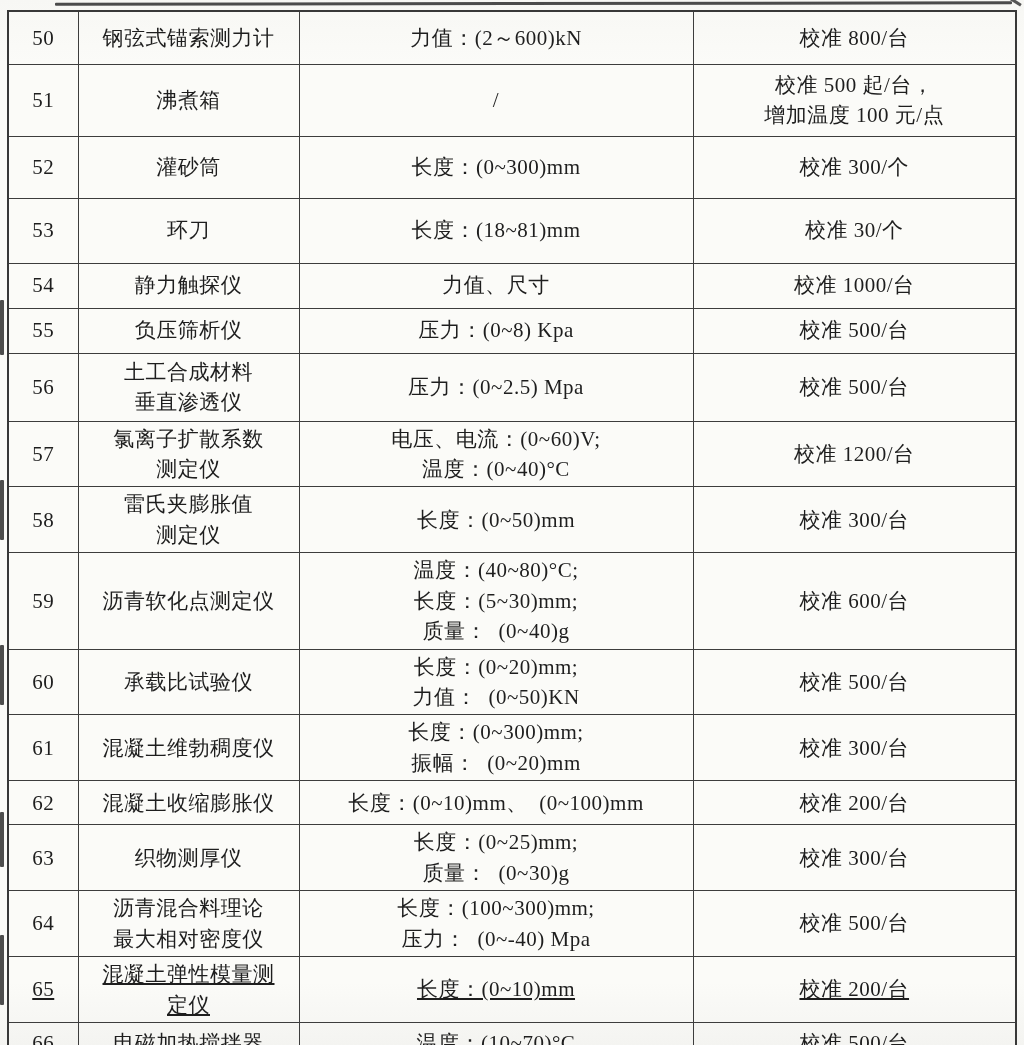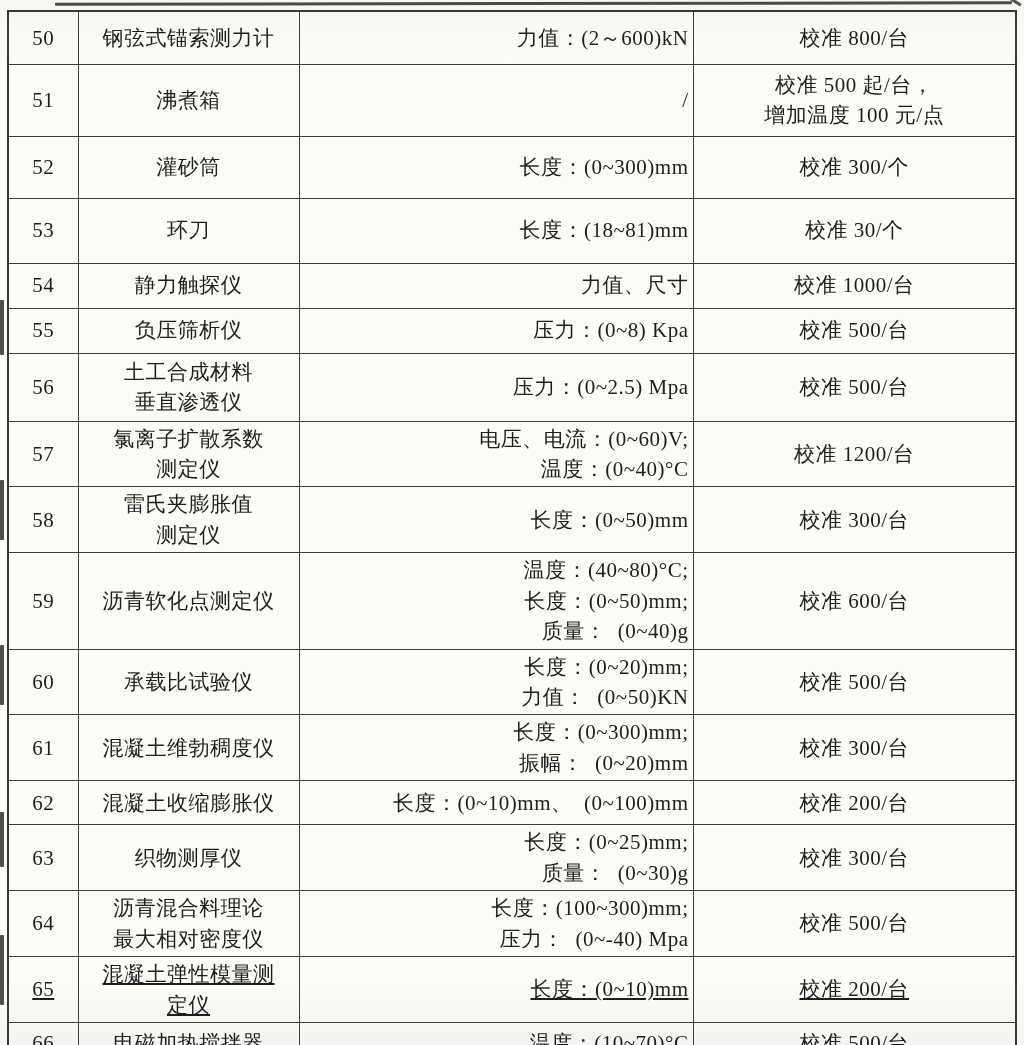--- a/index.html
+++ b/index.html
@@ -60,21 +60,21 @@
     border: 1.6px solid #3d3d3d;
     vertical-align: middle;
     padding: 2px 4px;
     font-size: 21px;
     letter-spacing: 0.5px;
     color: #1e1e1e;
   }
   .doc-table { border: 2px solid #383838; border-bottom-width: 3.5px; }
   .col-no   { width: 70px;  text-align: center; font-size: 20px; }
   .col-name { width: 221px; text-align: center; }
-  .col-range{ width: 394px; text-align: right; }
+  .col-range{ width: 394px; text-align: center; }
   .col-fee  { width: 323px; text-align: center; }
   .cell-line { display: block; line-height: 1.45; white-space: pre; }
 </style>
 </head>
 <body>
 
 <div class="page">
   <div class="top-artifact"></div>
   <div class="corner-artifact"></div>
   <div class="edge-mark" style="top:300px;height:55px;"></div>
@@ -224,21 +224,21 @@
         </tr>
         <tr style="height: 95px;">
           <td class="col-no">
             <span class="cell-line">59</span>
           </td>
           <td class="col-name">
             <span class="cell-line">沥青软化点测定仪</span>
           </td>
           <td class="col-range">
             <span class="cell-line">温度：(40~80)°C;</span>
-            <span class="cell-line">长度：(0~50)mm;</span>
+            <span class="cell-line">长度：(5~30)mm;</span>
             <span class="cell-line">质量：  (0~40)g</span>
           </td>
           <td class="col-fee">
             <span class="cell-line">校准 600/台</span>
           </td>
         </tr>
         <tr style="height: 65px;">
           <td class="col-no">
             <span class="cell-line">60</span>
           </td>

